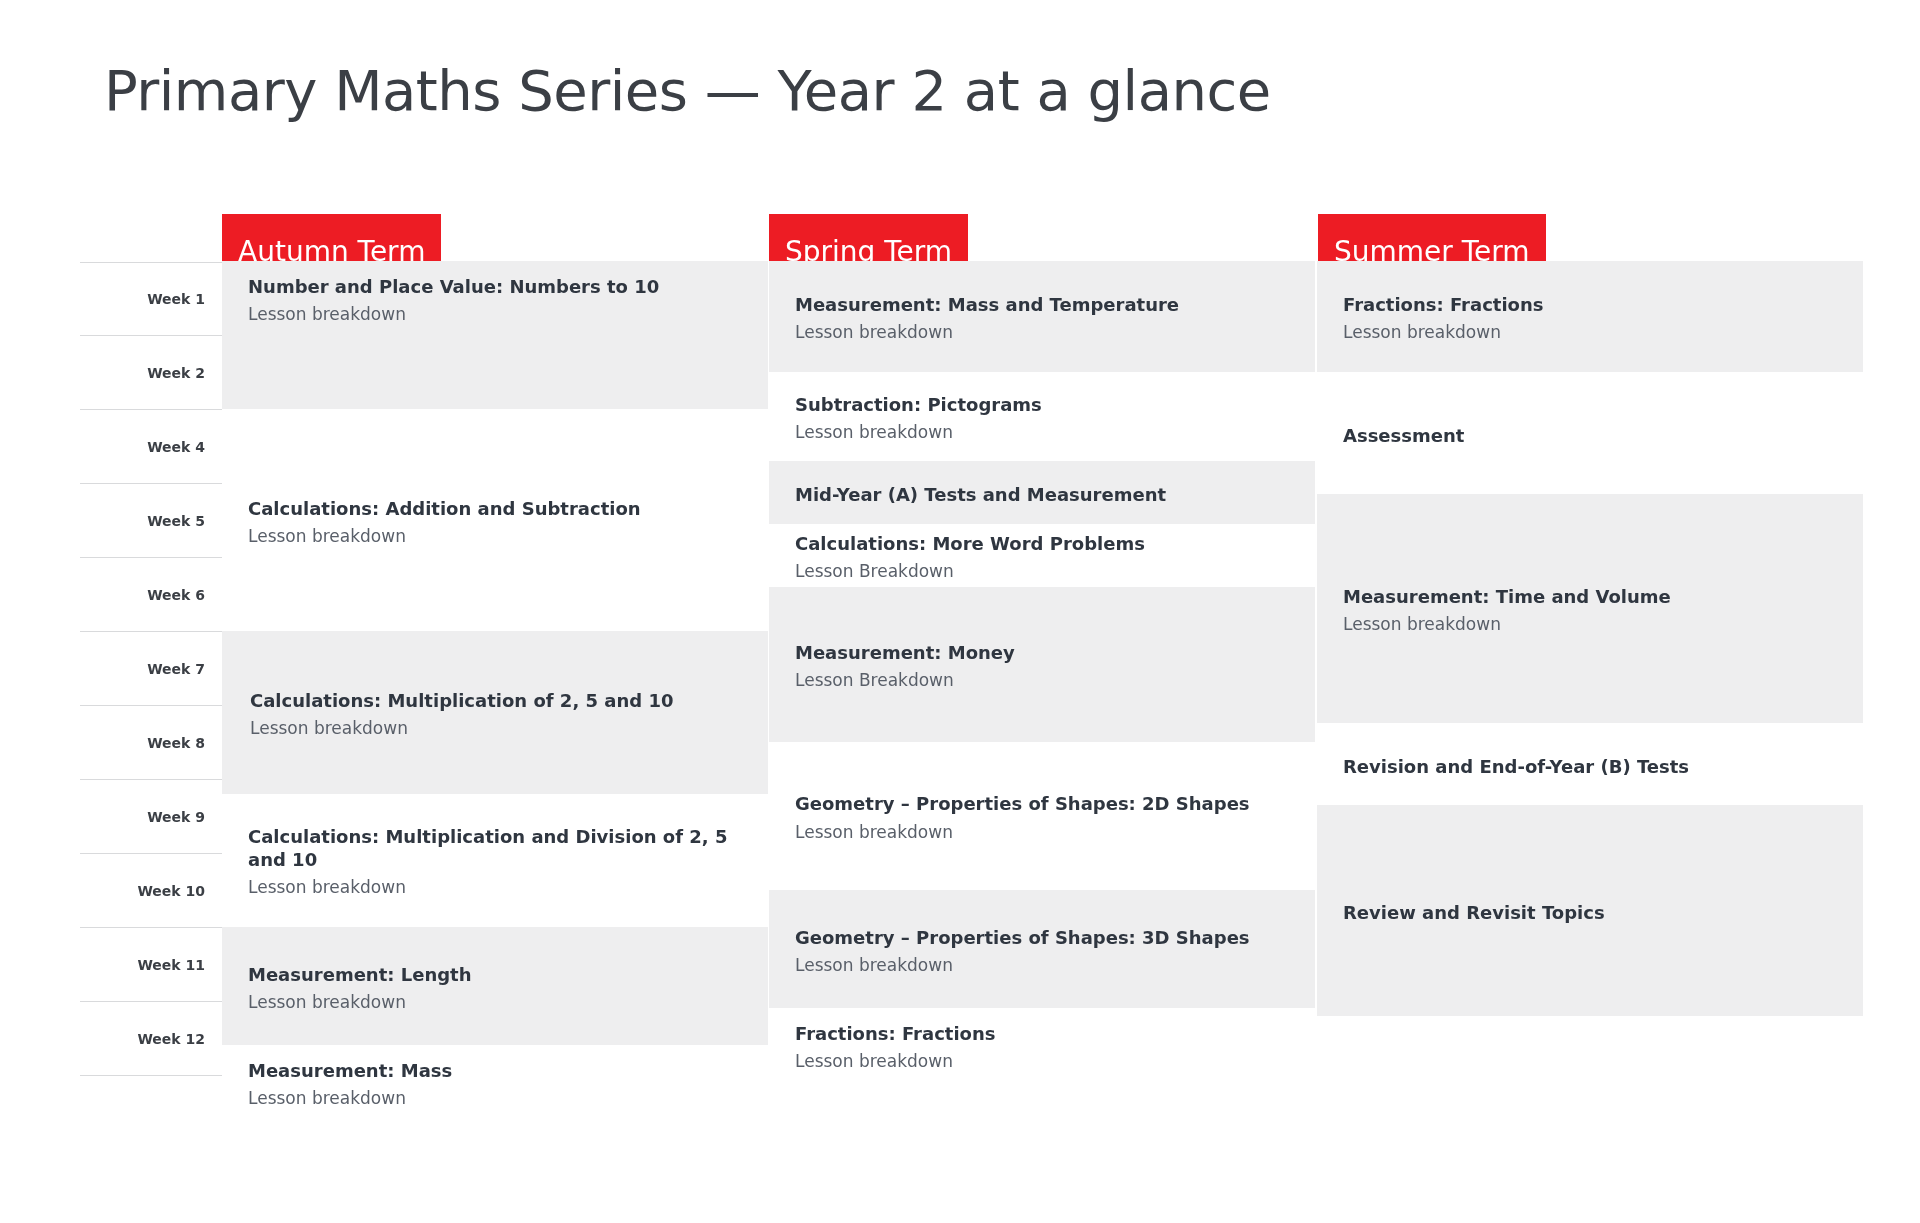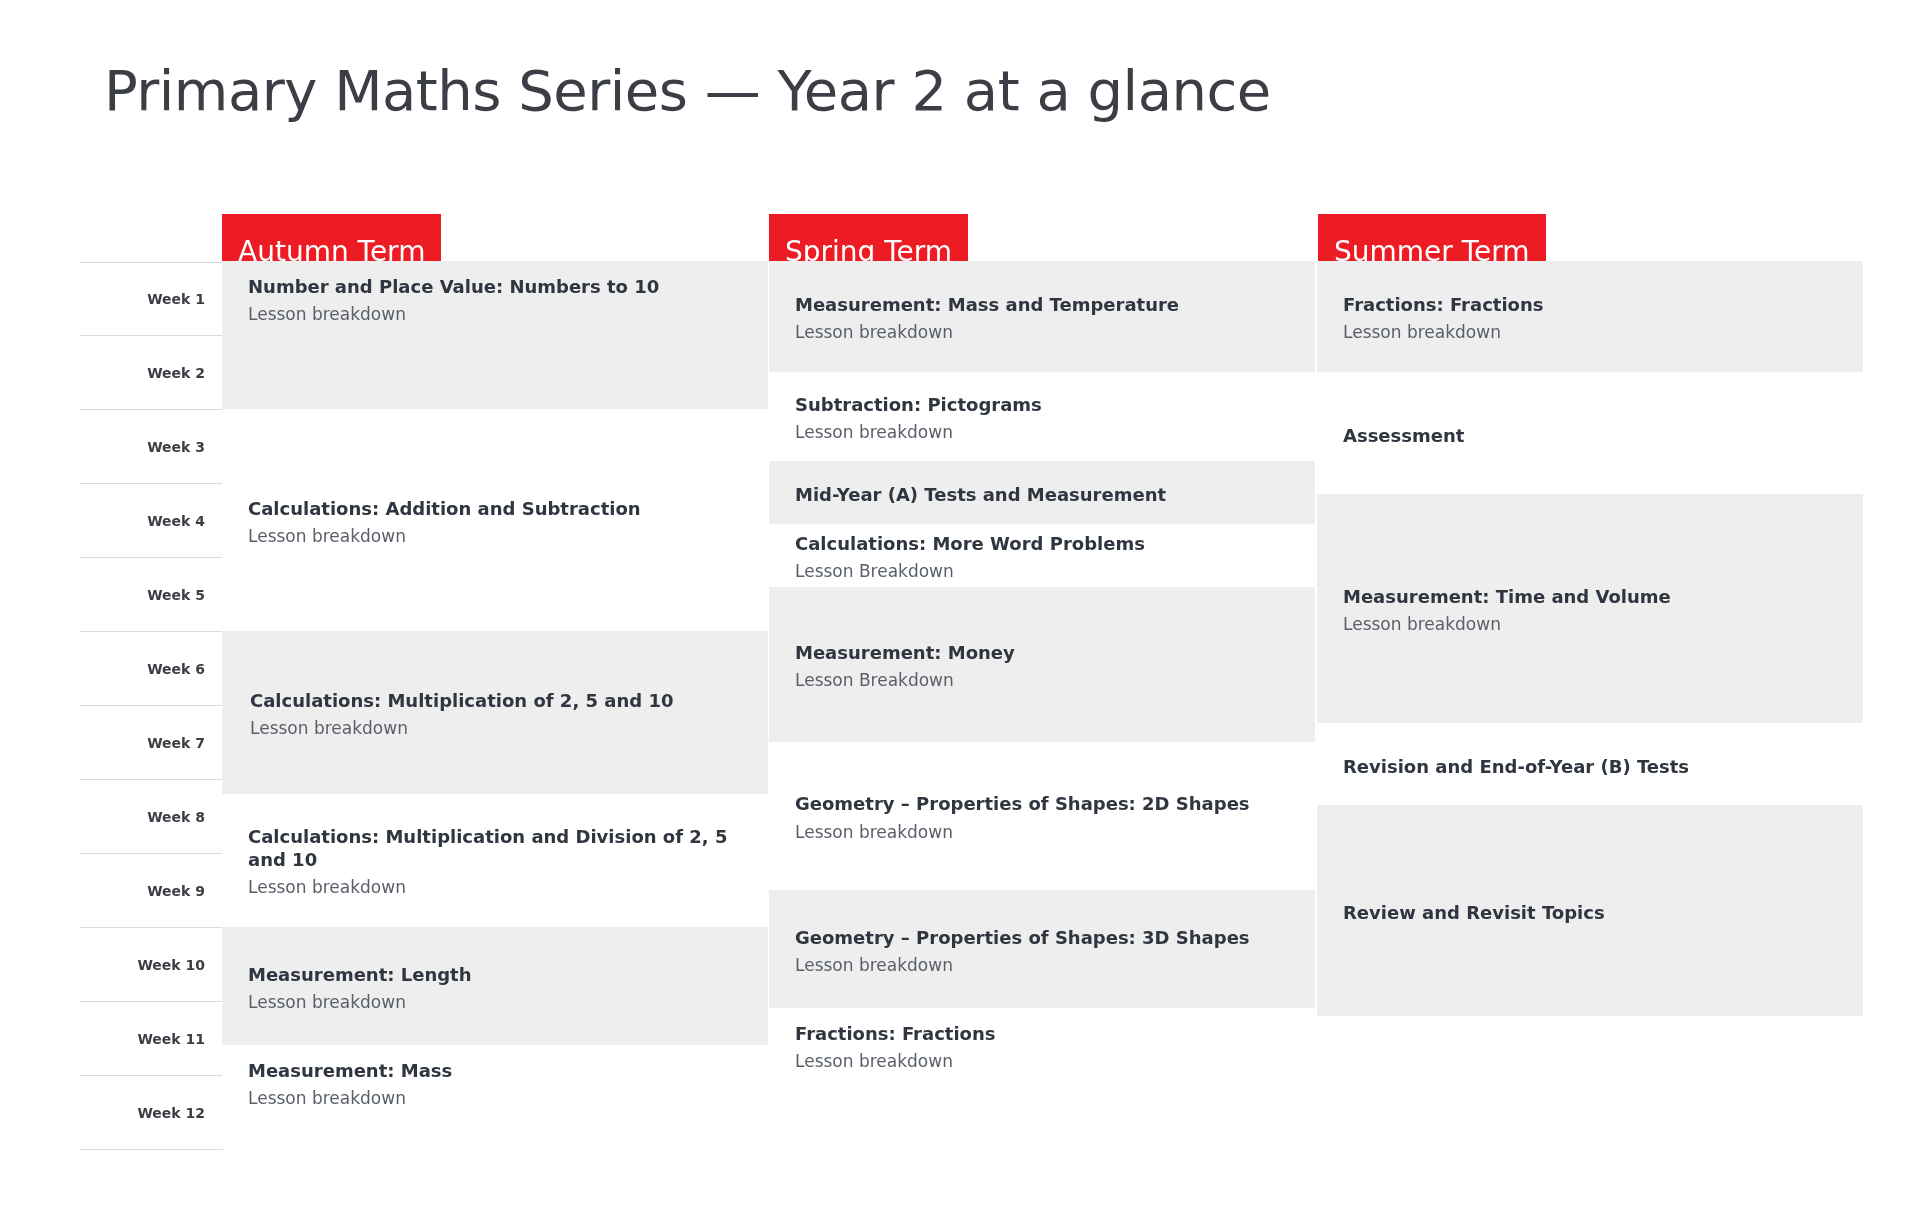--- a/index.html
+++ b/index.html
@@ -111,21 +111,20 @@
 
   <div class="title">Primary Maths Series — Year 2 at a glance</div>
 
   <div class="term-chip" id="term-chip-0">Autumn Term</div>
   <div class="term-chip" id="term-chip-1">Spring Term</div>
   <div class="term-chip" id="term-chip-2">Summer Term</div>
 
   <div class="weeks" id="weeks-column">
       <div class="week-cell">Week 1</div>
       <div class="week-cell">Week 2</div>
-      <div class="week-cell">Week 3</div>
       <div class="week-cell">Week 4</div>
       <div class="week-cell">Week 5</div>
       <div class="week-cell">Week 6</div>
       <div class="week-cell">Week 7</div>
       <div class="week-cell">Week 8</div>
       <div class="week-cell">Week 9</div>
       <div class="week-cell">Week 10</div>
       <div class="week-cell">Week 11</div>
       <div class="week-cell">Week 12</div>
     </div>

